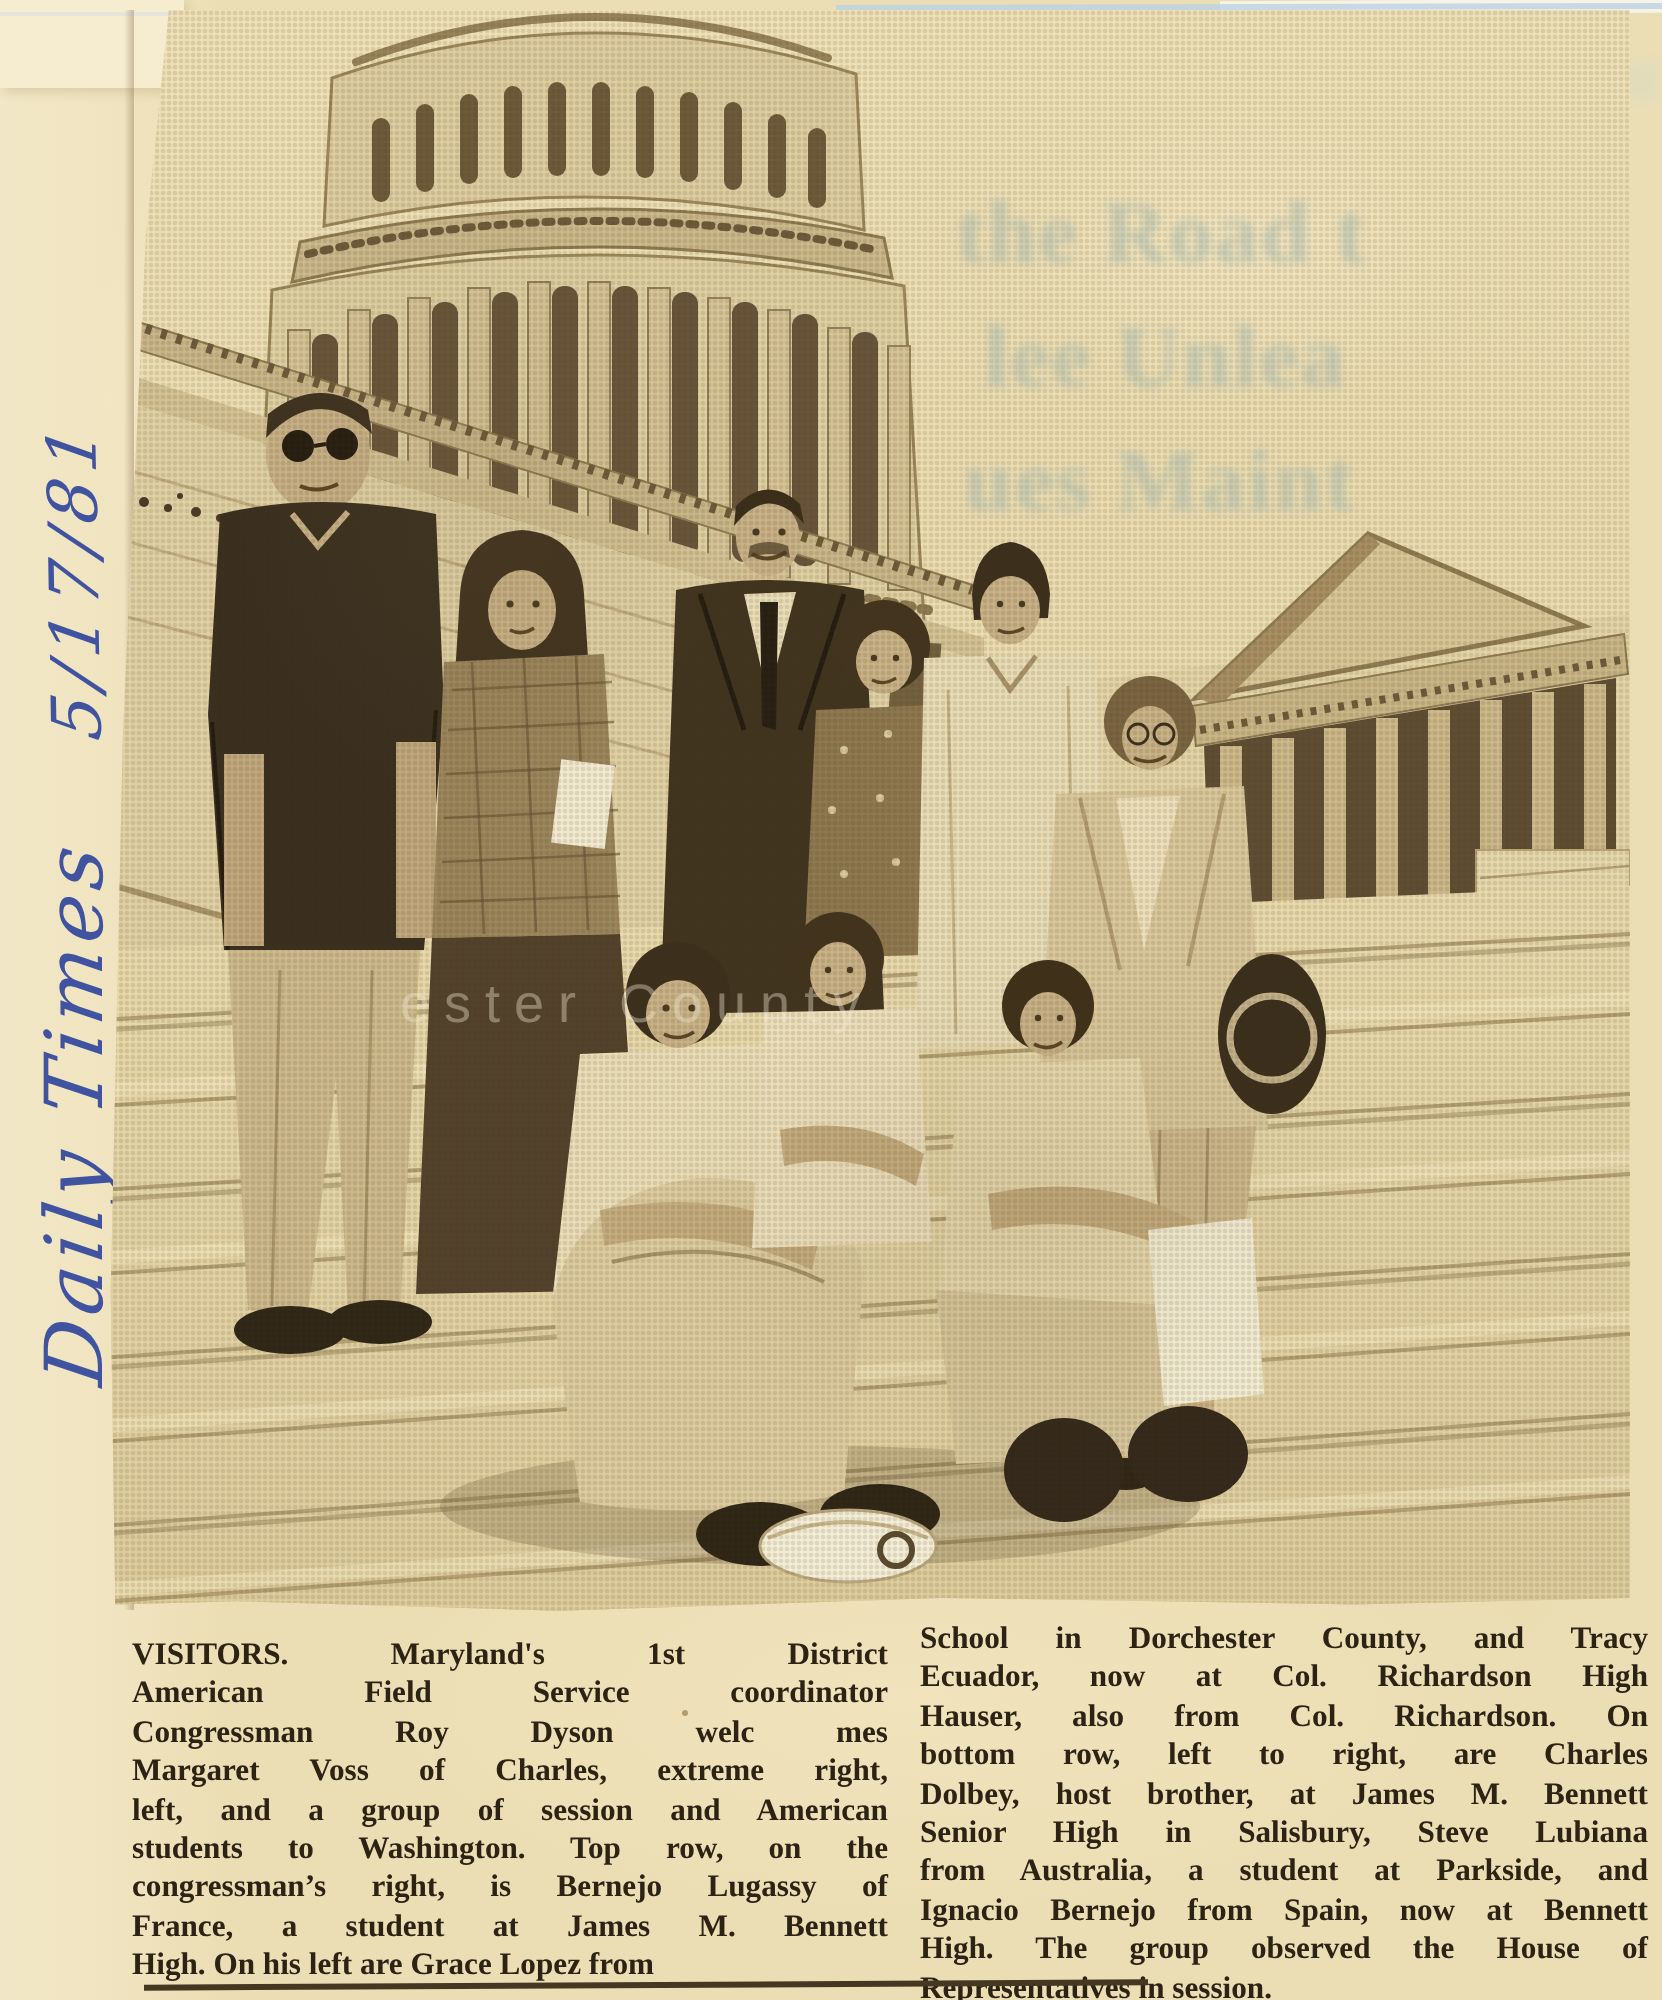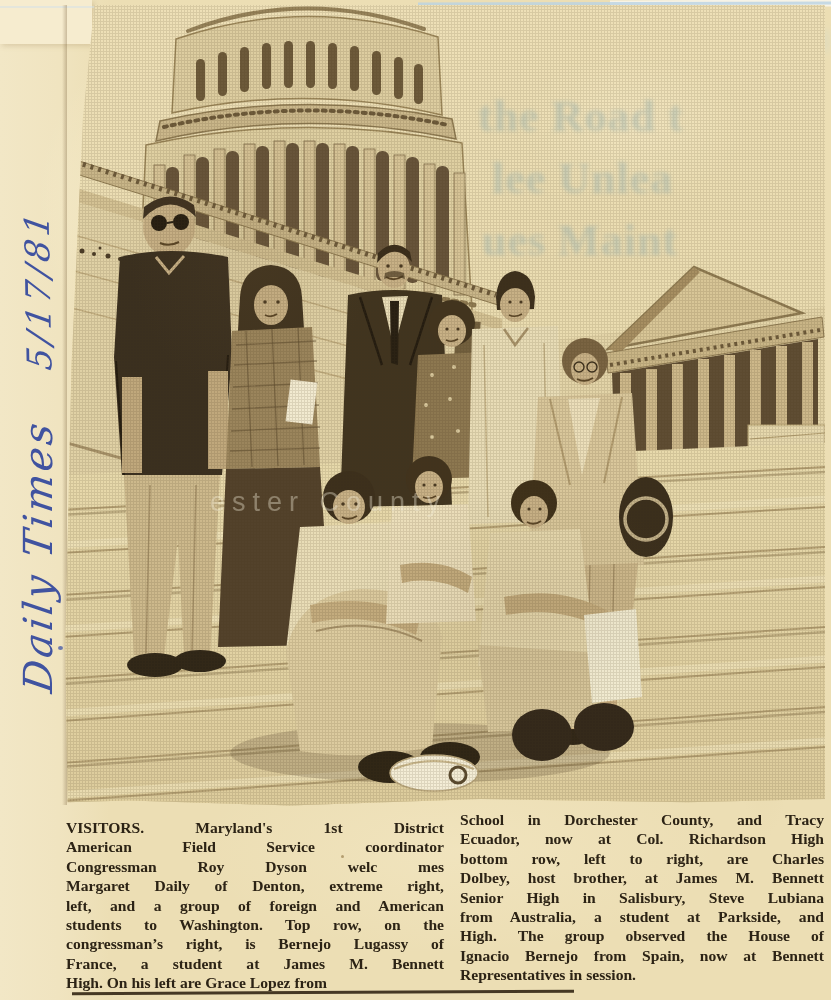--- a/index.html
+++ b/index.html
@@ -37,21 +37,21 @@
   
   .ghost{position:absolute;left:478px;top:86px;width:356px;z-index:5;
     font-family:"Liberation Serif", serif;font-weight:bold;color:#9fb3ab;
     opacity:.50;filter:blur(2.2px);pointer-events:none;}
   .ghost .cap-line{font-size:44px;line-height:62px;text-align:left;letter-spacing:1px;}
   .ghost .cap-line:nth-child(2){padding-left:14px;}
   .ghost .cap-line:nth-child(3){padding-left:4px;}
 
   
   .photo{
-    position:absolute;left:60px;top:5px;width:765px;height:802px;z-index:2;
+    position:absolute;left:50px;top:5px;width:765px;height:802px;z-index:2;
     clip-path:polygon(4.5% 0, 100% 0, 100% 99%, 82% 99.4%, 55% 99.0%, 30% 99.8%, 9% 99.2%, 1.0% 99.4%, .7% 80%, 1.5% 45%, 3.0% 14%);
     box-shadow:inset 7px 0 9px -5px rgba(92,72,40,.5), inset 0 -7px 9px -6px rgba(92,72,40,.45);
   }
   .photo svg{display:block;}
   .halftone{position:absolute;inset:0;z-index:4;pointer-events:none;
     background-image:radial-gradient(rgba(70,54,28,.13) 1px, rgba(0,0,0,0) 1.35px);
     background-size:3px 3px;}
   .photo-grain{position:absolute;inset:0;z-index:3;pointer-events:none;
     background-image:
       radial-gradient(closest-side at 25% 30%, rgba(120,95,55,.10), transparent 65%),
@@ -397,36 +397,37 @@
   <div class="handwriting">
     <span class="hw-source">Daily Times</span>
     <span class="hw-date">5/17/81</span>
   </div>
   <div class="ink-dot" style="left:58px;top:646px;"></div>
 
   <div class="caption-col caption-left">
       <div class="cap-line">VISITORS. Maryland's 1st District</div>
       <div class="cap-line">American Field Service coordinator</div>
       <div class="cap-line">Congressman Roy Dyson welc mes</div>
-      <div class="cap-line">Margaret Daily of Denton, extreme right,</div>
-      <div class="cap-line">left, and a group of foreign and American</div>
+      <div class="cap-line">Margaret Voss of Charles, extreme right,</div>
+      <div class="cap-line">left, and a group of session and American</div>
       <div class="cap-line">students to Washington. Top row, on the</div>
       <div class="cap-line">congressman’s right, is Bernejo Lugassy of</div>
       <div class="cap-line">France, a student at James M. Bennett</div>
       <div class="cap-line last">High. On his left are Grace Lopez from</div>
     </div>
   <div class="caption-col caption-right">
       <div class="cap-line">School in Dorchester County, and Tracy</div>
       <div class="cap-line">Ecuador, now at Col. Richardson High</div>
+      <div class="cap-line">Hauser, also from Col. Richardson. On</div>
       <div class="cap-line">bottom row, left to right, are Charles</div>
       <div class="cap-line">Dolbey, host brother, at James M. Bennett</div>
       <div class="cap-line">Senior High in Salisbury, Steve Lubiana</div>
       <div class="cap-line">from Australia, a student at Parkside, and</div>
+      <div class="cap-line">Ignacio Bernejo from Spain, now at Bennett</div>
       <div class="cap-line">High. The group observed the House of</div>
-      <div class="cap-line">Ignacio Bernejo from Spain, now at Bennett</div>
       <div class="cap-line last">Representatives in session.</div>
     </div>
 
   <div class="bottom-rule"></div>
 
   <div class="age-spot" style="left:594px;top:18px;width:4px;height:4px;"></div>
   <div class="age-spot" style="left:500px;top:208px;width:3px;height:3px;opacity:.6;"></div>
   <div class="age-spot" style="left:341px;top:855px;width:3px;height:3px;opacity:.5;"></div>
 </div>
 

